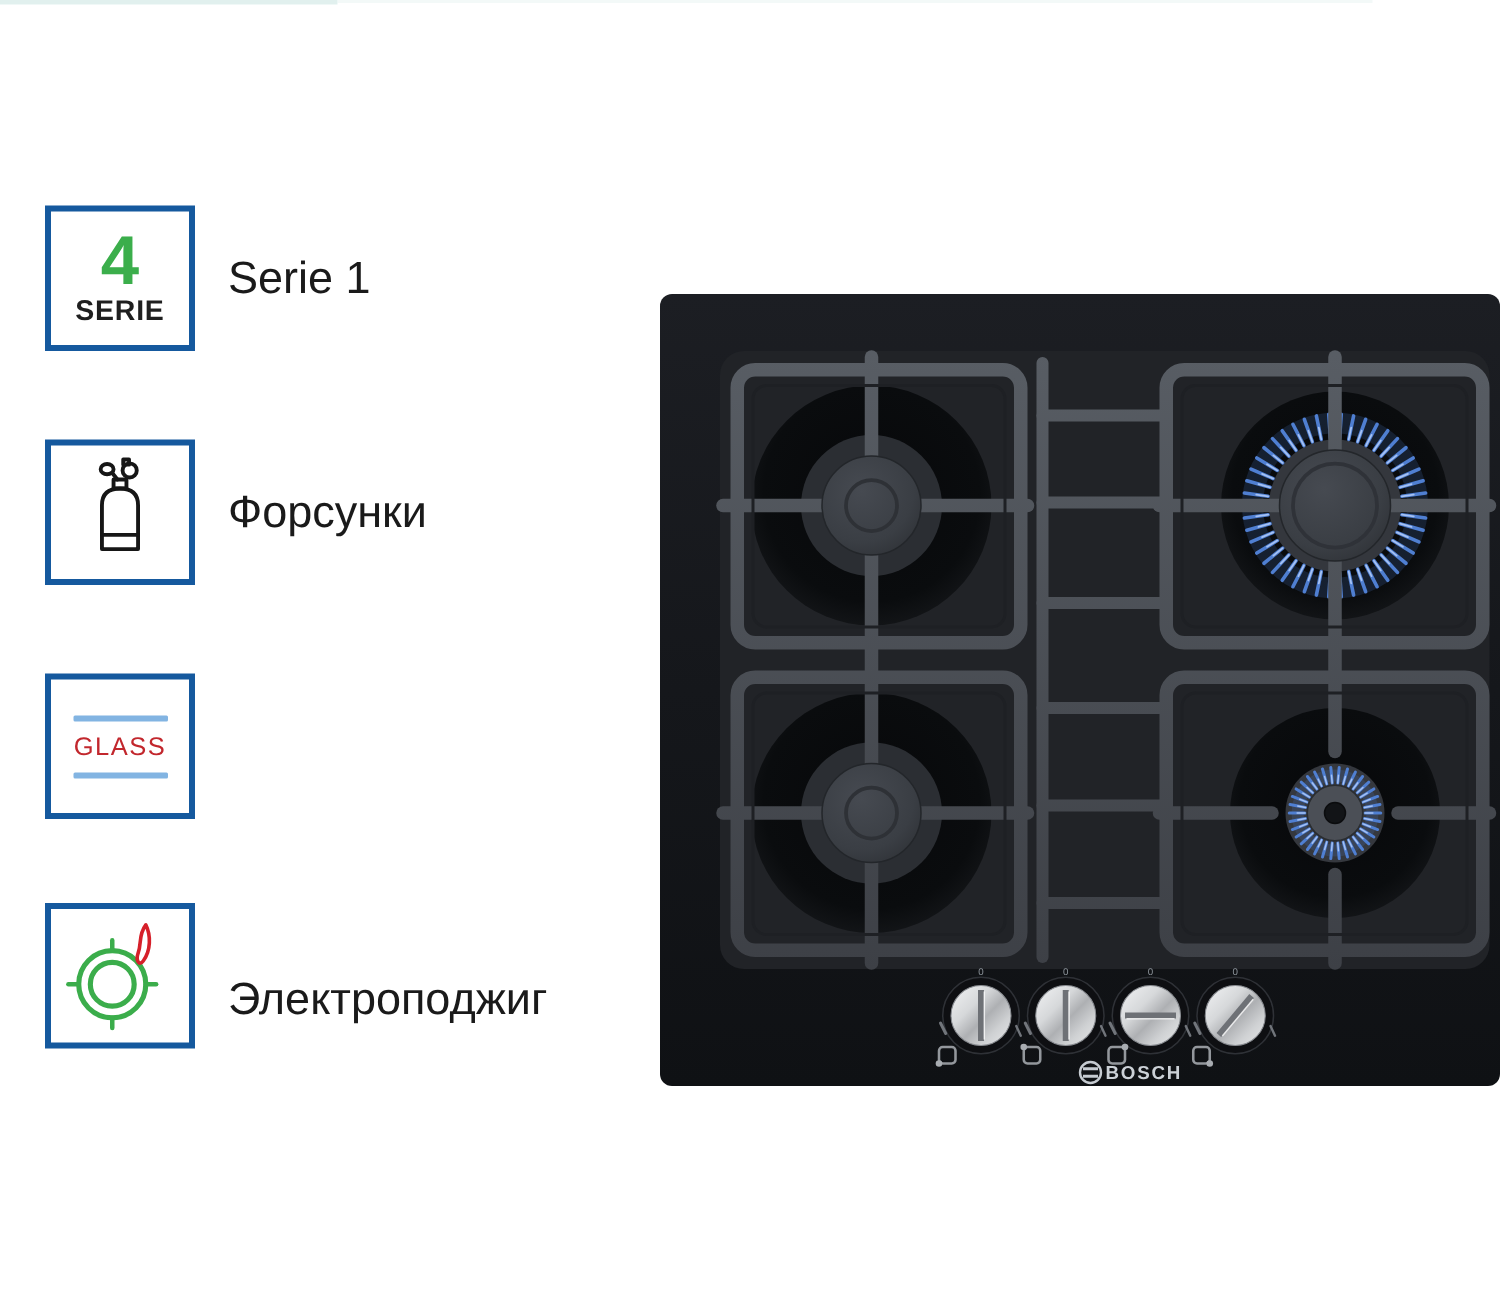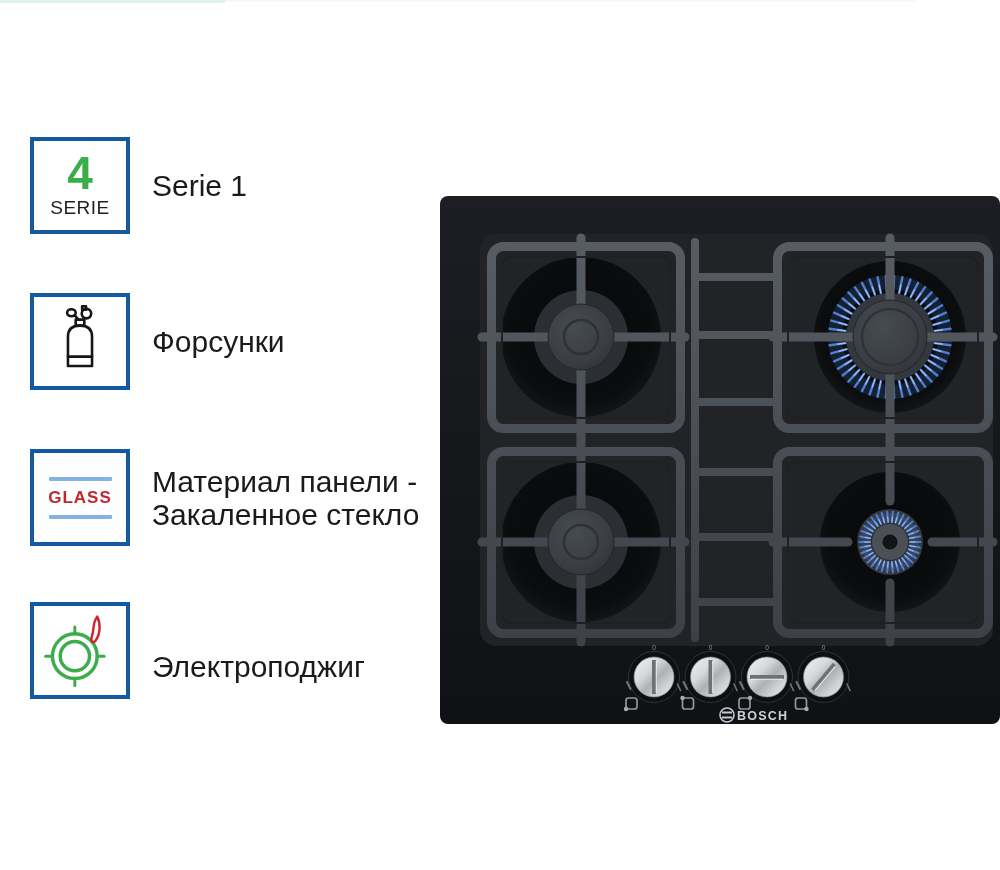--- a/index.html
+++ b/index.html
@@ -10,23 +10,23 @@
   .edge-artifact{position:absolute;top:0;height:3px;pointer-events:none;}
   .edge-a1{left:0;width:225px;background:#d9ecea;opacity:.8;}
   .edge-a2{left:225px;width:690px;height:2px;background:#e9f4f3;opacity:.55;}
 
   .badge{
     position:absolute;left:30px;width:100px;height:97px;box-sizing:border-box;
     border:4px solid var(--badge-border,#15599e);background:#fff;
     display:flex;flex-direction:column;align-items:center;justify-content:center;
   }
   .serie-num{font-size:46px;line-height:.95;font-weight:bold;color:var(--serie-green,#3bae4b);}
-  .serie-cap{font-size:19px;font-weight:normal;color:#1f1f1f;letter-spacing:.5px;margin-top:1px;}
+  .serie-cap{font-size:19px;font-weight:bold;color:#1f1f1f;letter-spacing:.5px;margin-top:1px;}
   .glass-line{width:63px;height:4px;background:var(--glass-blue,#82b4e2);border-radius:1px;}
-  .glass-word{font-size:17px;font-weight:700;color:var(--glass-red,#c2272d);letter-spacing:1px;margin:7px 0;}
+  .glass-word{font-size:17px;font-weight:400;color:var(--glass-red,#c2272d);letter-spacing:1px;margin:7px 0;}
   .feat-label{
     position:absolute;left:152px;height:97px;display:flex;flex-direction:column;justify-content:center;
     font-size:30px;line-height:33px;color:var(--label-text,#1a1a1a);white-space:nowrap;
   }
   .icon-svg{display:block;}
   .ign-stroke{stroke:var(--ignition-green,#3bad4b);}
   .flame-stroke{stroke:var(--flame-red,#d6202a);}
   .hob{position:absolute;left:440px;top:196px;width:560px;height:528px;}
   .bosch-text{font-size:12.5px;font-weight:bold;letter-spacing:1.2px;fill:var(--bosch-logo,#ccd1d7);}
 </style>
@@ -59,24 +59,20 @@
     </svg>
   </div>
   <div class="feat-label" style="top:293px">
     <div>Форсунки</div>
   </div>
 
   <div class="badge" style="top:449px">
     <div class="glass-line"></div>
     <div class="glass-word">GLASS</div>
     <div class="glass-line"></div>
-  </div>
-  <div class="feat-label" style="top:449px">
-    <div>Материал панели -</div>
-    <div>Закаленное стекло</div>
   </div>
 
   <div class="badge" style="top:602px">
     <svg class="icon-svg" width="86" height="86" viewBox="0 0 100 100">
       <g fill="none" class="ign-stroke" stroke="#3bad4b" stroke-width="4" stroke-linecap="round">
         <circle cx="44" cy="56" r="26"></circle>
         <circle cx="44" cy="56" r="17"></circle>
         <path d="M44,22 L44,30" stroke-width="3.5"></path>
         <path d="M44,82 L44,90" stroke-width="3.5"></path>
         <path d="M10,56 L18,56" stroke-width="3.5"></path>

